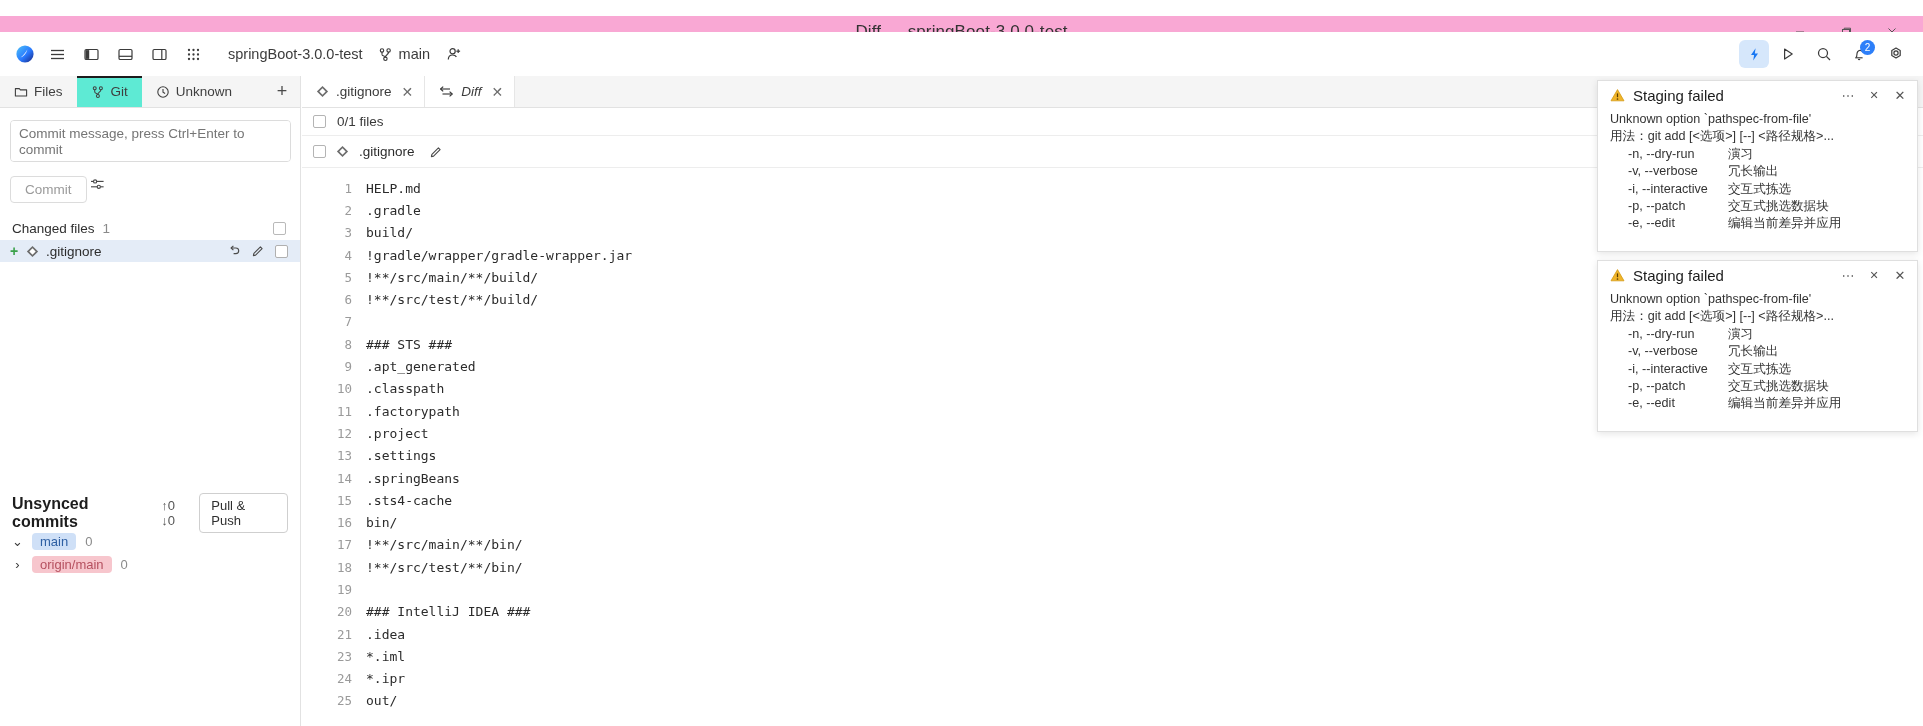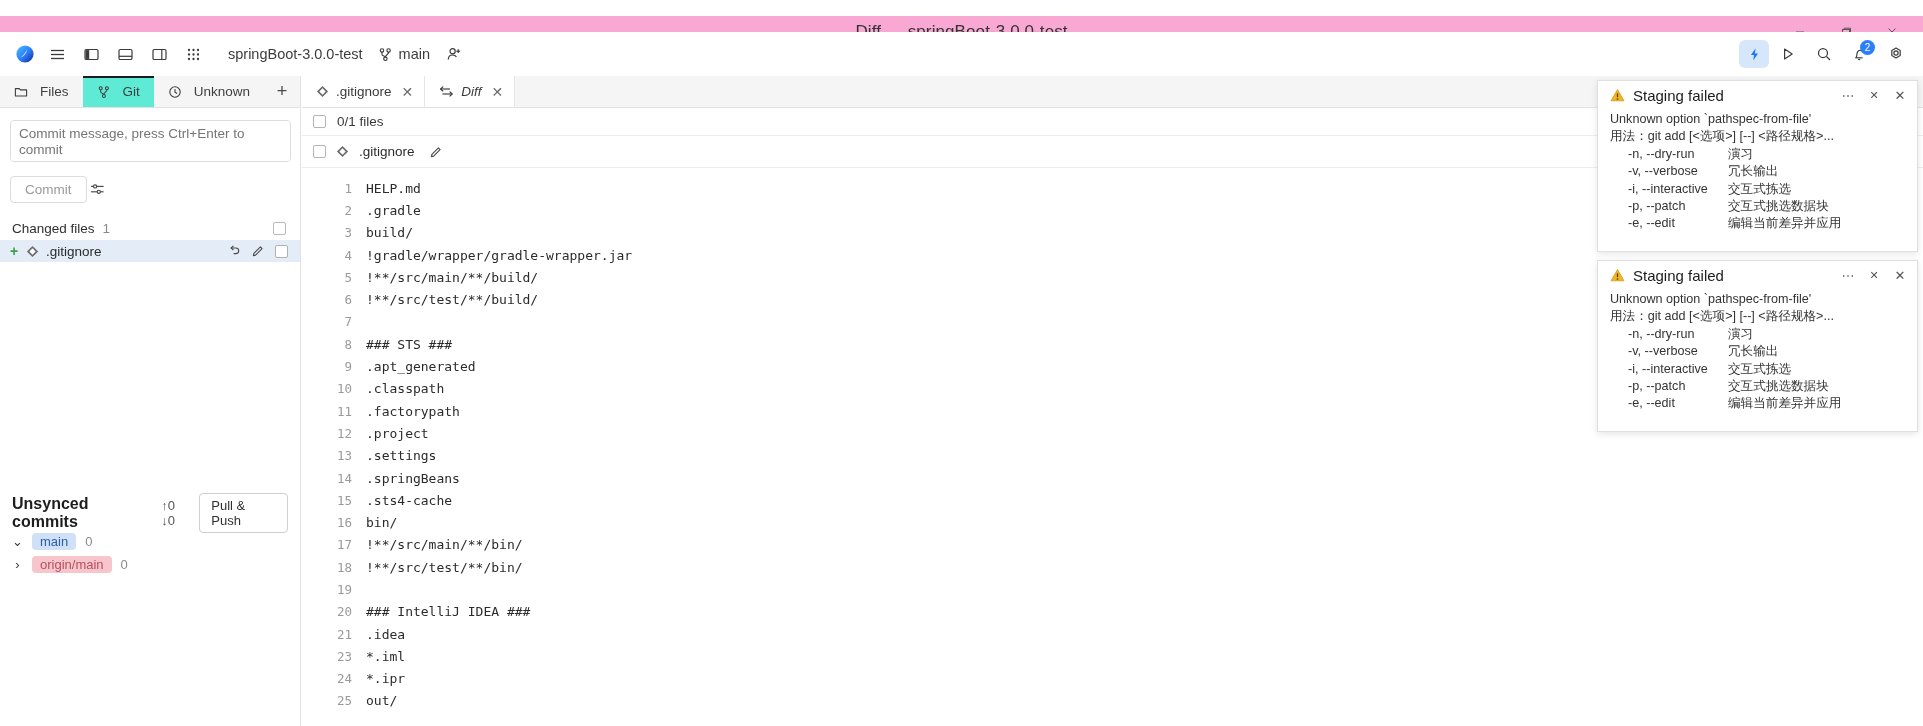--- a/index.html
+++ b/index.html
@@ -64,40 +64,40 @@
   
   #sidebar {
     position: absolute; left: 0; top: 76px; width: 301px; height: 650px;
     background: #ffffff; border-right: 1px solid #e2e2e2;
   }
   #side-tabs {
     height: 32px; display: flex; align-items: stretch; background: #f5f5f5;
     border-bottom: 1px solid #e2e2e2;
   }
   .side-tab {
-    display: flex; align-items: center; gap: 12px; padding: 0 14px;
+    display: flex; align-items: center; gap: 6px; padding: 0 14px;
     font-size: 13.5px; color: #3f3f3f; cursor: default; position: relative;
     background: #f5f5f5;
     justify-content: flex-end;
   }
   .side-tab.active { background: #5eead4; }
   .side-tab.active::before {
     content: ""; position: absolute; left: 0; right: 0; top: 0; height: 2px; background: #1c1c1c;
   }
   #side-tab-add {
     margin-left: auto; width: 36px; display: flex; align-items: center; justify-content: center;
     font-size: 18px; color: #4a4a4a; cursor: default; background: #f5f5f5;
   }
   #commit-msg {
     margin: 12px 10px 0 10px; width: 281px; height: 42px;
     border: 1px solid #dcdcdc; border-radius: 4px;
     font-size: 13.5px; color: #8d8d8d; padding: 5px 8px; line-height: 16px;
     font-family: "Liberation Sans", sans-serif; resize: none; outline: none; background:#fff;
   }
-  #commit-row { display: flex; align-items: center; gap: 2px; margin: 10px 0 0 10px; }
+  #commit-row { display: flex; gap: 2px; margin: 10px 0 0 10px; }
   #commit-button {
     padding: 5px 14px; font-size: 13.5px; color: #9a9a9a;
     border: 1px solid #dcdcdc; border-radius: 4px; background: #fff; cursor: default;
   }
   #commit-settings-icon { color: #4a4a4a; cursor: default; display:flex; }
   #changed-files-hdr {
     margin: 18px 0 4px 12px; font-size: 13.5px; color: #2f2f2f;
     display: flex; align-items: center; gap: 8px;
   }
   #changed-files-count { color: #8a8a8a; }

